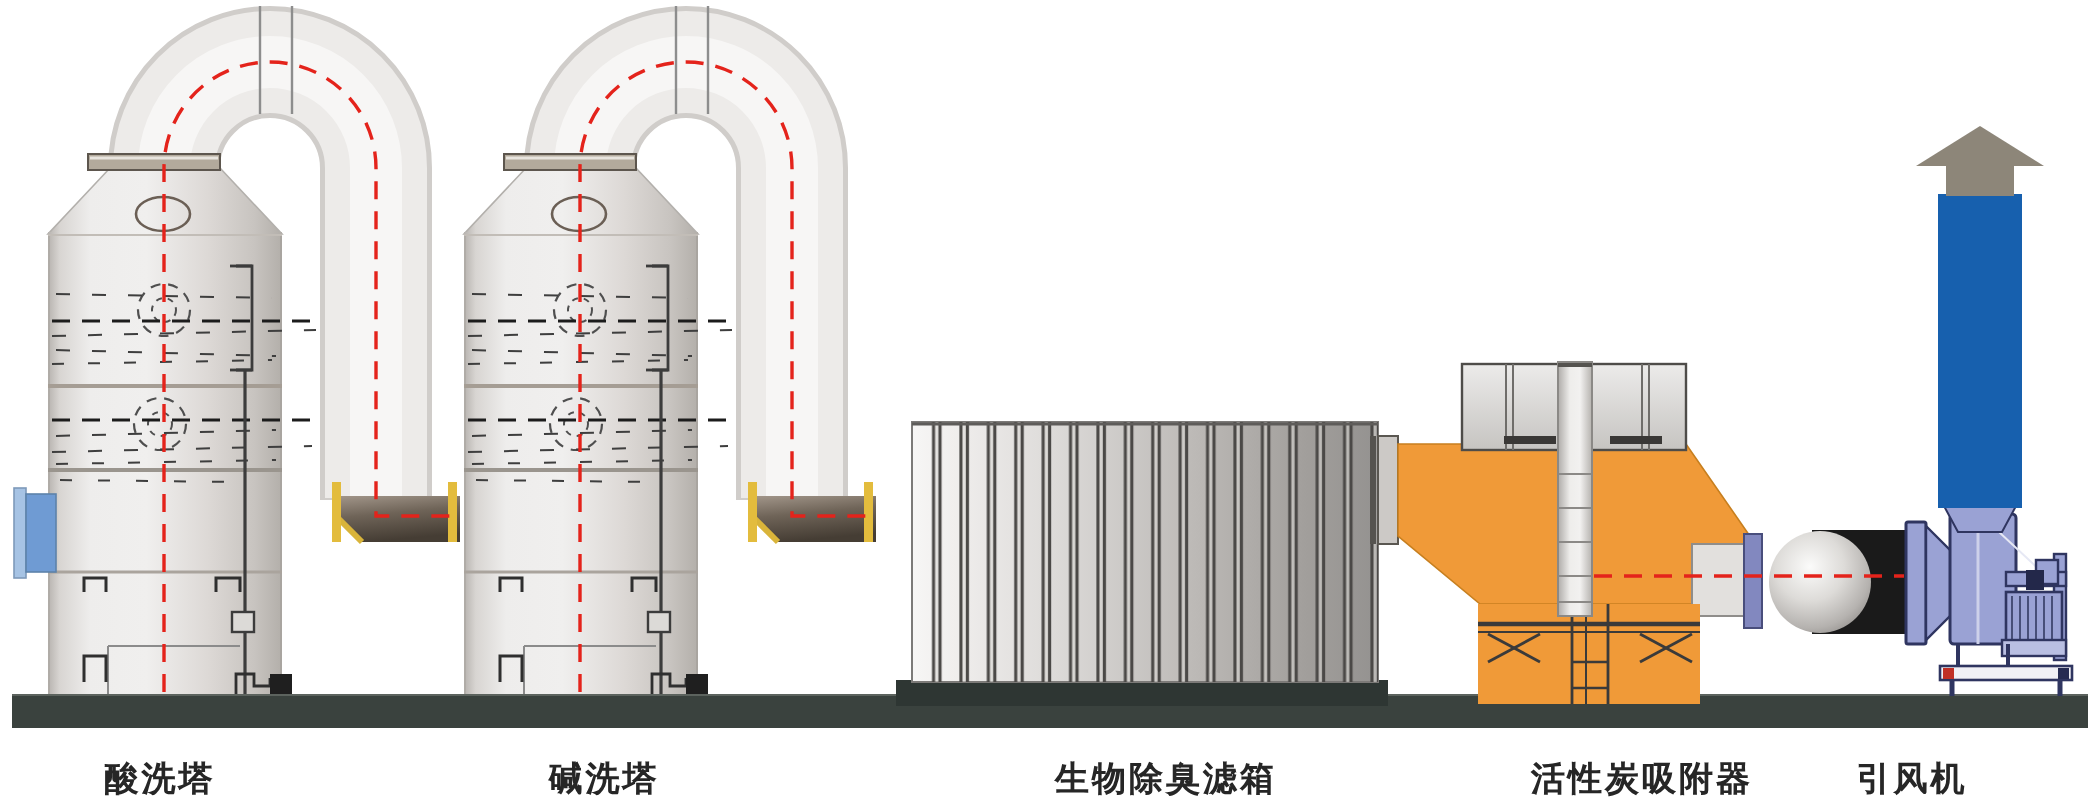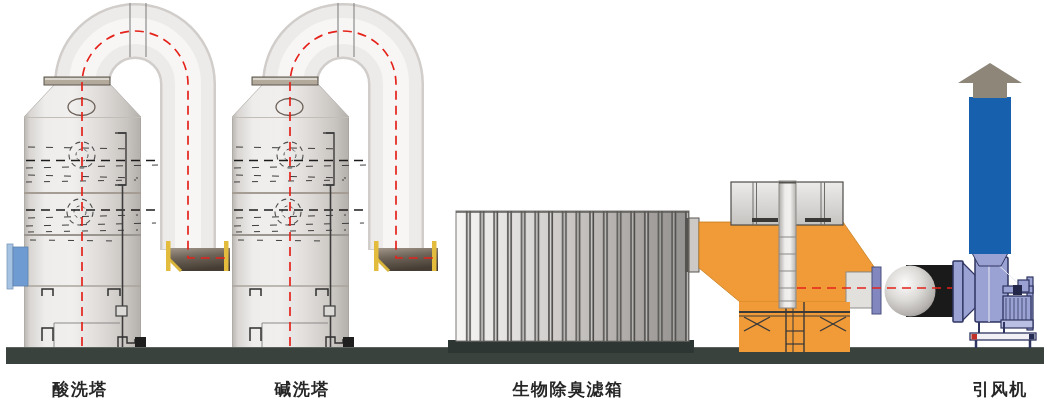--- a/index.html
+++ b/index.html
@@ -253,17 +253,18 @@
     <g>
       <polygon points="958,83 990,63 1022,83" class="c-arrow"></polygon>
       <rect x="973" y="82" width="34" height="16" class="c-arrow"></rect>
     </g>
   </g>
 </svg>
 
 <div class="labels">
   <span class="eq-label" style="left:80px">酸洗塔</span>
   <span class="eq-label" style="left:302px">碱洗塔</span>
-  <span class="eq-label" style="left:568px">生物除臭滤箱</span>
-  <span class="eq-label" style="left:1000px">引风机</span>
+  <span class="eq-label" style="left:583px">生物除臭滤箱</span>
+  <span class="eq-label" style="left:821px">活性炭吸附器</span>
+  <span class="eq-label" style="left:956px">引风机</span>
 </div>
 
 </div>
 
 </body></html>

